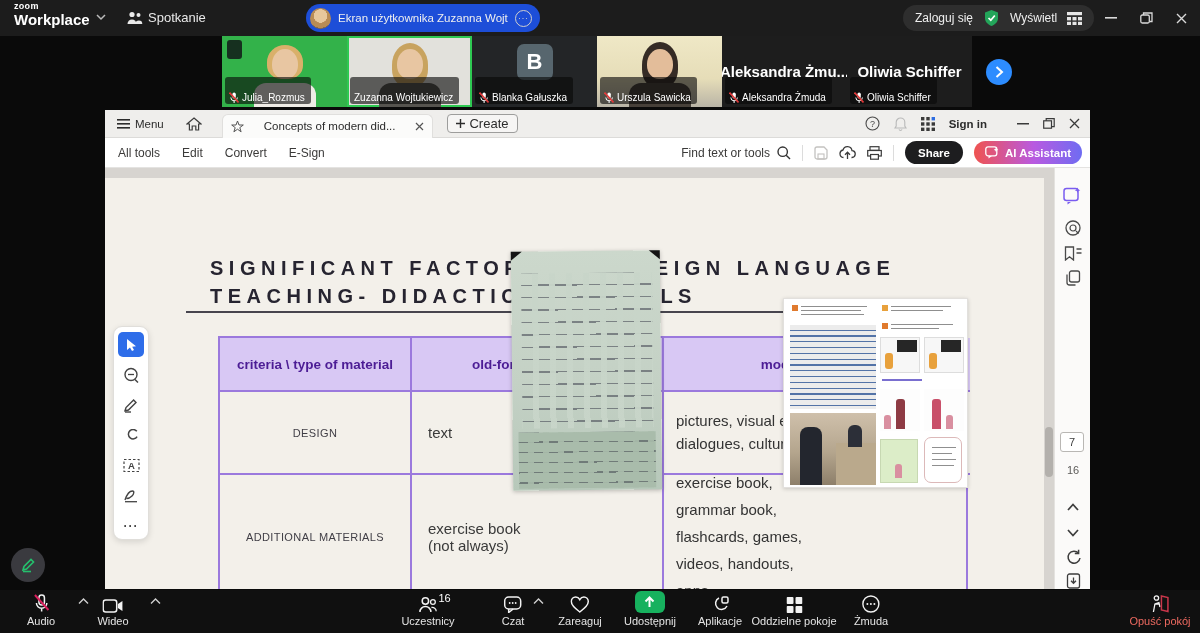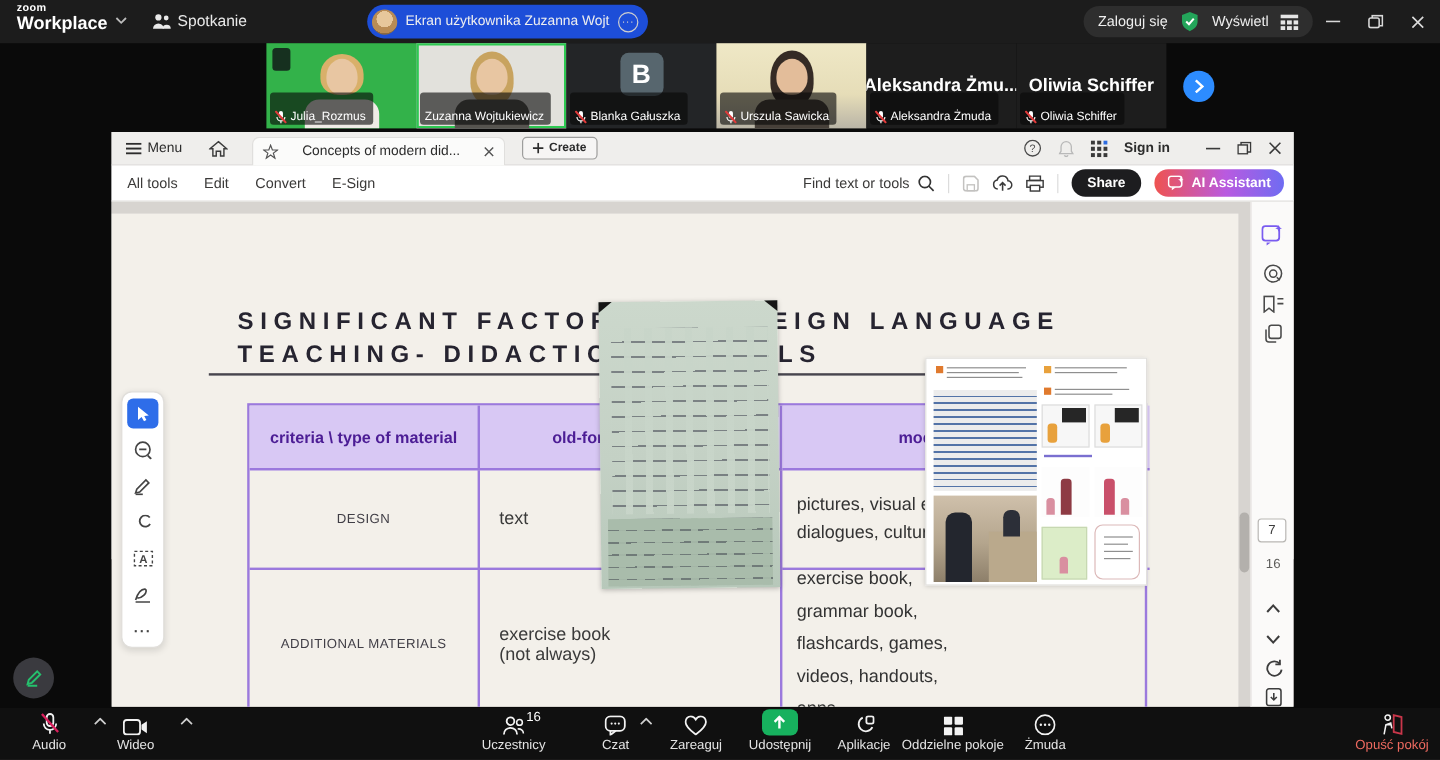--- a/index.html
+++ b/index.html
@@ -26,25 +26,25 @@
   .tile.active{box-shadow:inset 0 0 0 2px #2ec952;}
   .vlabel{position:absolute;left:3px;bottom:3px;background:rgba(8,8,8,.62);border-radius:3px;padding:15px 6px 1px 4px;display:flex;align-items:center;gap:3px;color:#fff;font-size:10px;white-space:nowrap;max-width:118px;overflow:hidden;}
   .bigname{width:100%;height:100%;display:flex;align-items:center;justify-content:center;color:#fff;font-weight:bold;font-size:15px;white-space:nowrap;}
   .init-sq{position:absolute;left:50%;top:8px;transform:translateX(-50%);width:36px;height:36px;border-radius:7px;background:#57666e;color:#fff;font-size:22px;font-weight:bold;display:flex;align-items:center;justify-content:center;}
   .head{position:absolute;left:50%;transform:translateX(-50%);width:26px;height:30px;border-radius:50% 50% 46% 46%;background:#e8c6a2;top:13px;}
   .hair{position:absolute;left:50%;transform:translateX(-50%);top:8px;width:36px;height:34px;border-radius:50% 50% 40% 40%;}
   .body{position:absolute;left:50%;transform:translateX(-50%);bottom:0;width:62px;height:24px;border-radius:12px 12px 0 0;}
   #next-btn{left:986px;top:59px;width:26px;height:26px;border-radius:50%;background:#2d8cff;display:flex;align-items:center;justify-content:center;}
 
   
-  #acro{left:93px;top:110px;width:985px;height:356px;background:#fff;}
+  #acro{left:105px;top:110px;width:985px;height:356px;background:#fff;}
   #acro-titlebar{left:0;top:0;width:100%;height:28px;background:#efeeec;border-bottom:1px solid #dcdbd9;display:flex;align-items:center;}
   .at-text{font-size:11.5px;color:#2c2c2c;}
   #acro-tab{display:flex;align-items:center;gap:20px;background:#fbfbfa;border:1px solid #e0dfdd;border-bottom:none;border-radius:6px 6px 0 0;height:24px;margin-top:4px;padding:0 8px;}
-  #create-btn{display:flex;align-items:center;gap:4px;border:1px solid #9d9d9c;border-radius:4px;height:19px;padding:0 8px;font-size:10px;color:#2c2c2c;background:#f6f5f4;font-weight:bold;}
+  #create-btn{display:flex;align-items:center;gap:4px;border:1px solid #9d9d9c;border-radius:4px;height:19px;padding:0 8px;font-size:13px;color:#2c2c2c;background:#f6f5f4;}
   #acro-toolbar{left:0;top:28px;width:100%;height:30px;background:#fff;border-bottom:1px solid #e4e3e1;display:flex;align-items:center;}
   .tool-item{font-size:12px;color:#3b3a39;margin-right:22px;}
   .tdiv{width:1px;height:16px;background:#dcdcdc;}
   #share-btn{background:#1d1d1f;color:#fff;font-size:11.5px;font-weight:bold;border-radius:12px;height:23px;padding:0 13px;display:flex;align-items:center;}
   #ai-btn{background:linear-gradient(90deg,#ef5350 0%,#b95ae0 55%,#6f6cf2 100%);color:#fff;font-size:11.5px;font-weight:bold;border-radius:12px;height:23px;padding:0 11px;display:flex;align-items:center;gap:6px;}
   #viewport{left:0;top:58px;width:985px;height:421px;background:#d7d4d0;overflow:hidden;}
   #page{position:absolute;left:0;top:10px;width:939px;height:411px;background:#f3f0ea;}
   
   #ltools{left:8px;top:158px;width:36px;height:214px;background:#fff;border:1px solid #e0deda;border-radius:9px;box-shadow:0 2px 6px rgba(0,0,0,.12);display:flex;flex-direction:column;align-items:center;padding-top:5px;gap:5px;}
   .lt{width:26px;height:26px;border-radius:5px;display:flex;align-items:center;justify-content:center;}

